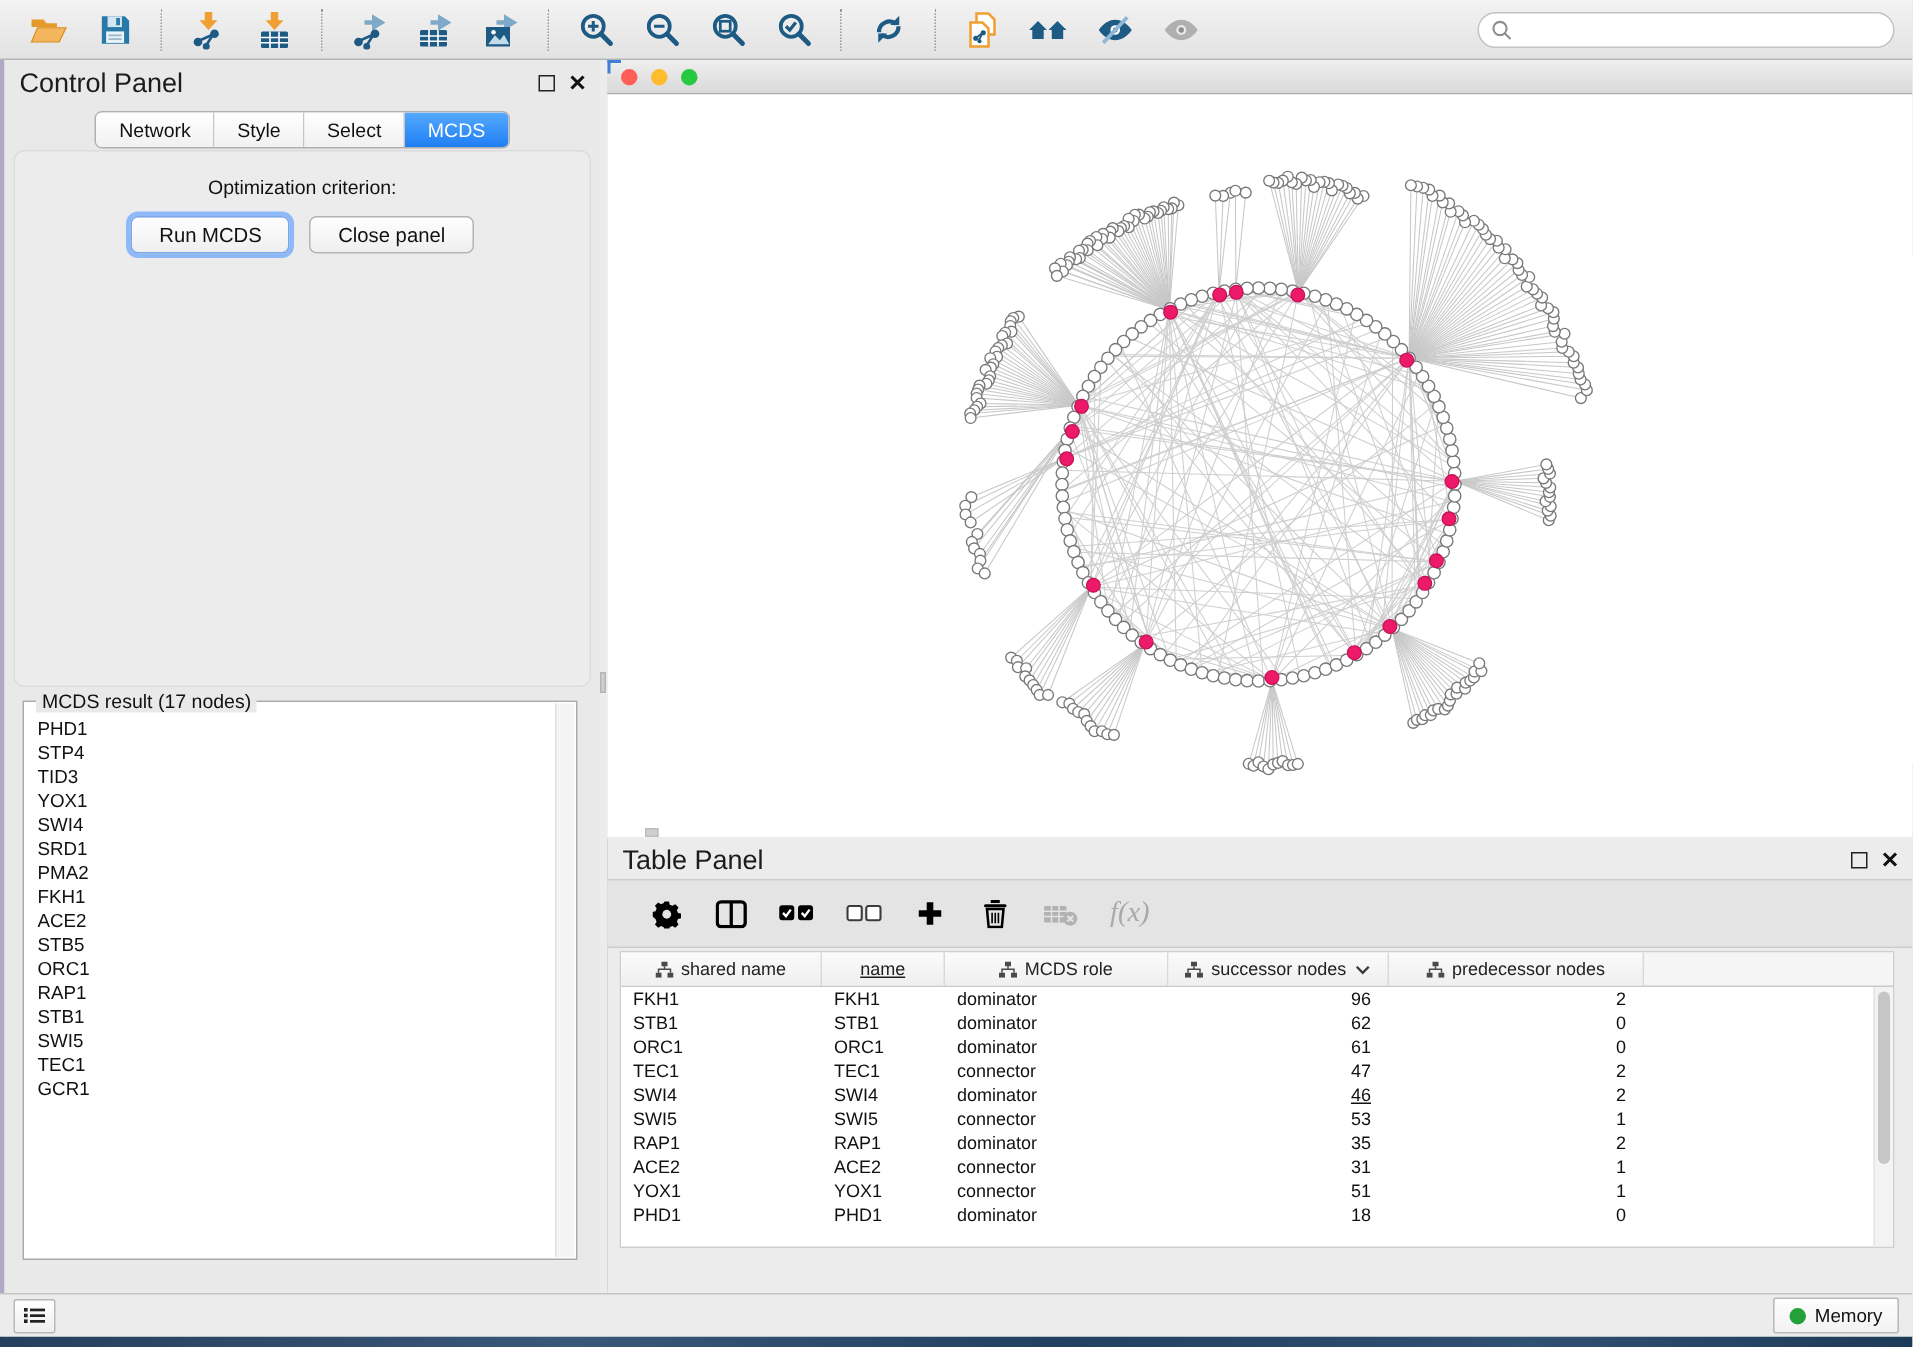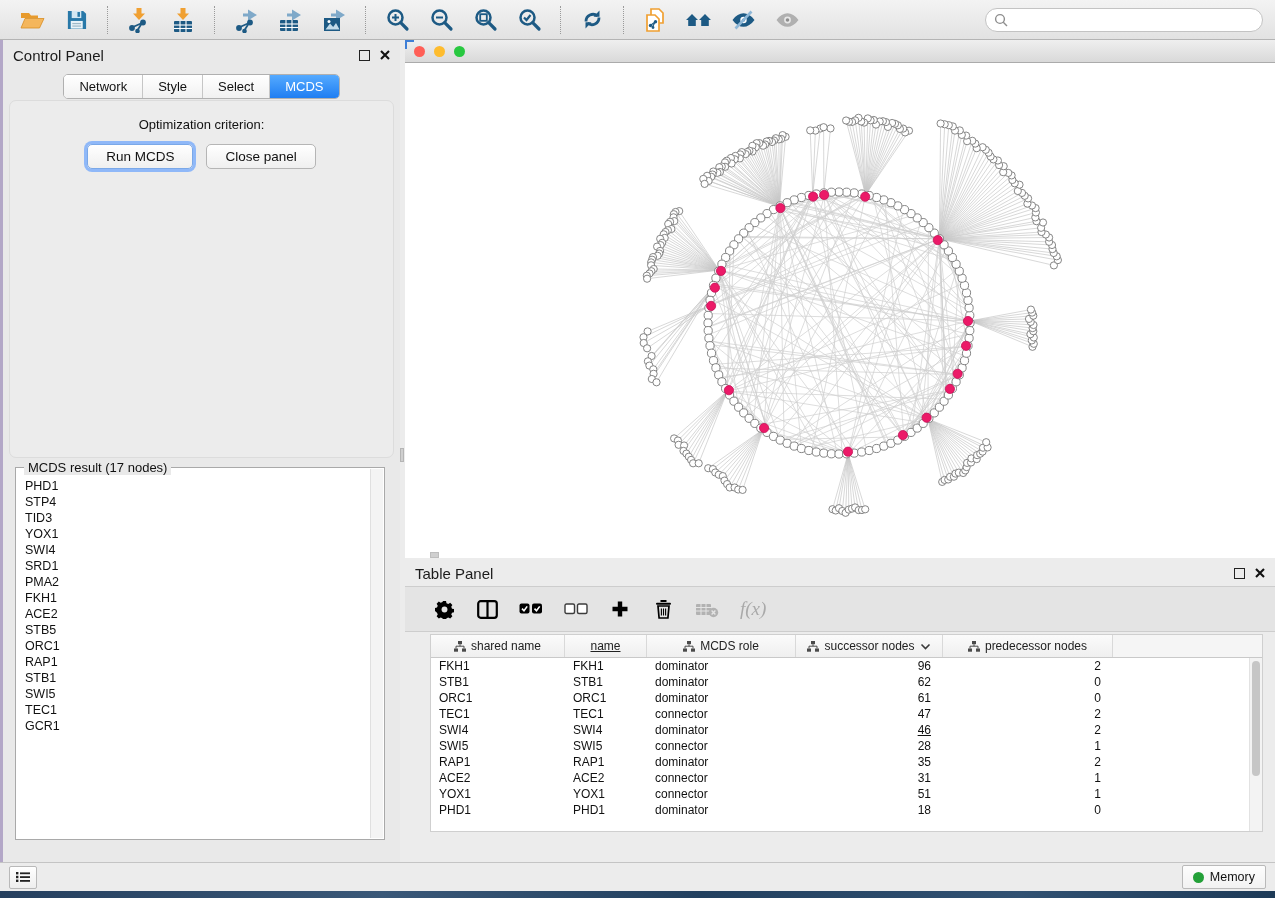--- a/index.html
+++ b/index.html
@@ -19,21 +19,21 @@
     background:#fff;padding:0 10px 0 28px;font-size:12px;outline:none;box-sizing:border-box}
   .search-glass{position:absolute;left:9px;top:5px}
 
   
   .wall-left{position:absolute;left:0;top:40px;width:3px;height:851px;background:#b3a7c7}
   .wall-bottom{position:absolute;left:0;top:891px;width:1275px;height:7px;
     background:linear-gradient(90deg,#253f5e,#3a5878 30%,#22405f 55%,#315172 80%,#1d3a57)}
 
   
   .control-panel{position:absolute;left:3px;top:40px;width:397px;height:822px;background:#e9e9e9;box-sizing:border-box}
-  .panel-header{height:26px;display:flex;align-items:center;padding:2px 10px 0 10px;font-size:15px;color:#1c1c1c}
+  .panel-header{height:26px;display:flex;align-items:center;padding:2px 10px 0 10px;font-size:18px;color:#1c1c1c}
   .panel-header .spacer{flex:1}
   .float-box{width:9px;height:9px;border:1.5px solid #222;margin-right:10px}
   .close-x{font-weight:bold}
   .seg-bar{display:flex;justify-content:center;margin-top:6px}
   .seg{display:inline-flex;border:1px solid #b0b0b0;border-radius:5px;overflow:hidden;background:#fff}
   .seg button{font-family:"Liberation Sans",sans-serif;font-size:13px;border:none;margin:0;
     padding:4px 15px;background:linear-gradient(#ffffff,#f1f1f1);border-right:1px solid #c6c6c6;color:#111}
   .seg button:last-child{border-right:none}
   .seg button.active{background:linear-gradient(#55aaff,#1f7ef2);color:#fff}
   .cp-body{position:absolute;left:6px;right:6px;top:60px;height:358px;background:#ececec;
@@ -69,21 +69,21 @@
   .focus-corner{position:absolute;left:0;top:0;width:7px;height:7px;border-left:2px solid #3f7fd6;border-top:2px solid #3f7fd6}
   .net-canvas{position:relative;width:870px;height:496px;background:#fff;overflow:hidden}
   .hgrip{position:absolute;left:430px;top:552px;width:9px;height:6px;background:#cfcfcf;border:1px solid #bdbdbd;box-sizing:border-box}
 
   
   .table-panel{position:absolute;left:405px;top:558px;width:870px;height:304px;background:#ececec;box-sizing:border-box}
   .tp-toolbar{position:absolute;left:0;right:0;top:28px;height:44px;background:#e4e4e4;
     border-top:1px solid #cdcdcd;border-bottom:1px solid #cdcdcd;display:flex;align-items:center;gap:21px;padding-left:28px}
   .tpbtn{display:flex;align-items:center;justify-content:center;min-width:22px;height:24px}
   .fx-label{font-family:"Liberation Serif",serif;font-style:italic;font-size:19px;color:#a9a9a9}
-  .table-wrap{position:absolute;left:25px;right:12px;top:76px;height:196px;background:#fff;border:1px solid #cfcfcf;overflow:hidden}
+  .table-wrap{position:absolute;left:8px;right:12px;top:76px;height:196px;background:#fff;border:1px solid #cfcfcf;overflow:hidden}
   .thead{display:flex;height:22px;border-bottom:1px solid #c9c9c9;background:#f5f5f5}
   .th{display:flex;align-items:center;gap:5px;font-size:12px;color:#222;border-right:1px solid #d9d9d9;
       box-sizing:border-box;padding:0 6px;justify-content:center;background:linear-gradient(#fbfbfb,#efefef)}
   .th .lbl{white-space:nowrap}
   .trow{display:flex;height:16px;align-items:center}
   .td{font-size:12px;box-sizing:border-box;padding:0 8px;white-space:nowrap;overflow:hidden}
   .td.num{text-align:right;padding-right:12px}
   .tscroll{position:absolute;right:0;top:23px;bottom:0;width:12px;background:#f3f3f3;border-left:1px solid #e2e2e2}
   .tthumb{position:absolute;left:1.5px;top:3px;width:8px;height:115px;background:#c6c6c6;border-radius:4px}
   .tp-tabs{position:absolute;left:0;right:0;top:274px;display:flex;justify-content:center}
@@ -1335,21 +1335,21 @@
           <div class="td" style="width: 134px;">SWI4</div>
           <div class="td" style="width: 82px;">SWI4</div>
           <div class="td" style="width: 149px;">dominator</div>
           <div class="td num" style="width: 147px; text-decoration: underline;">46</div>
           <div class="td num" style="width: 170px;">2</div>
         </div>
         <div class="trow">
           <div class="td" style="width: 134px;">SWI5</div>
           <div class="td" style="width: 82px;">SWI5</div>
           <div class="td" style="width: 149px;">connector</div>
-          <div class="td num" style="width: 147px;">28</div>
+          <div class="td num" style="width: 147px;">53</div>
           <div class="td num" style="width: 170px;">1</div>
         </div>
         <div class="trow">
           <div class="td" style="width: 134px;">RAP1</div>
           <div class="td" style="width: 82px;">RAP1</div>
           <div class="td" style="width: 149px;">dominator</div>
           <div class="td num" style="width: 147px;">35</div>
           <div class="td num" style="width: 170px;">2</div>
         </div>
         <div class="trow">

